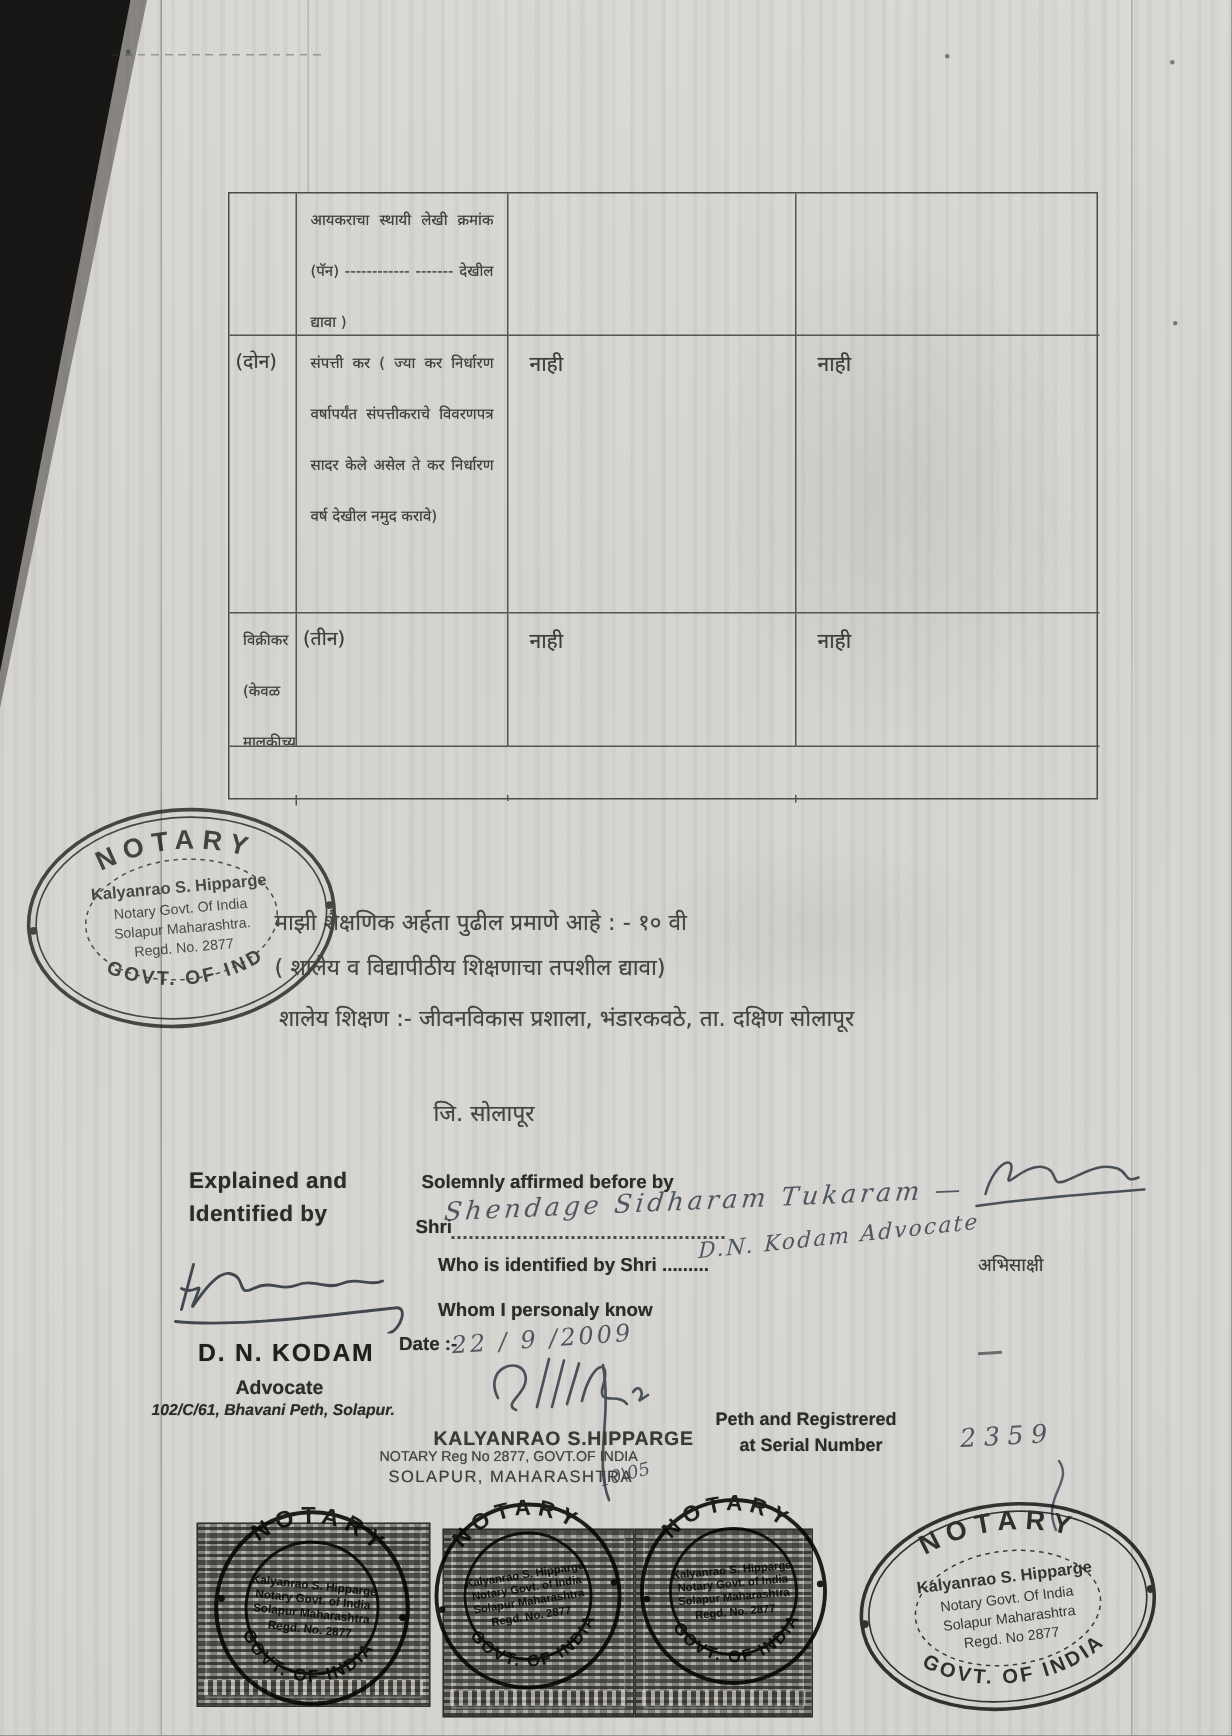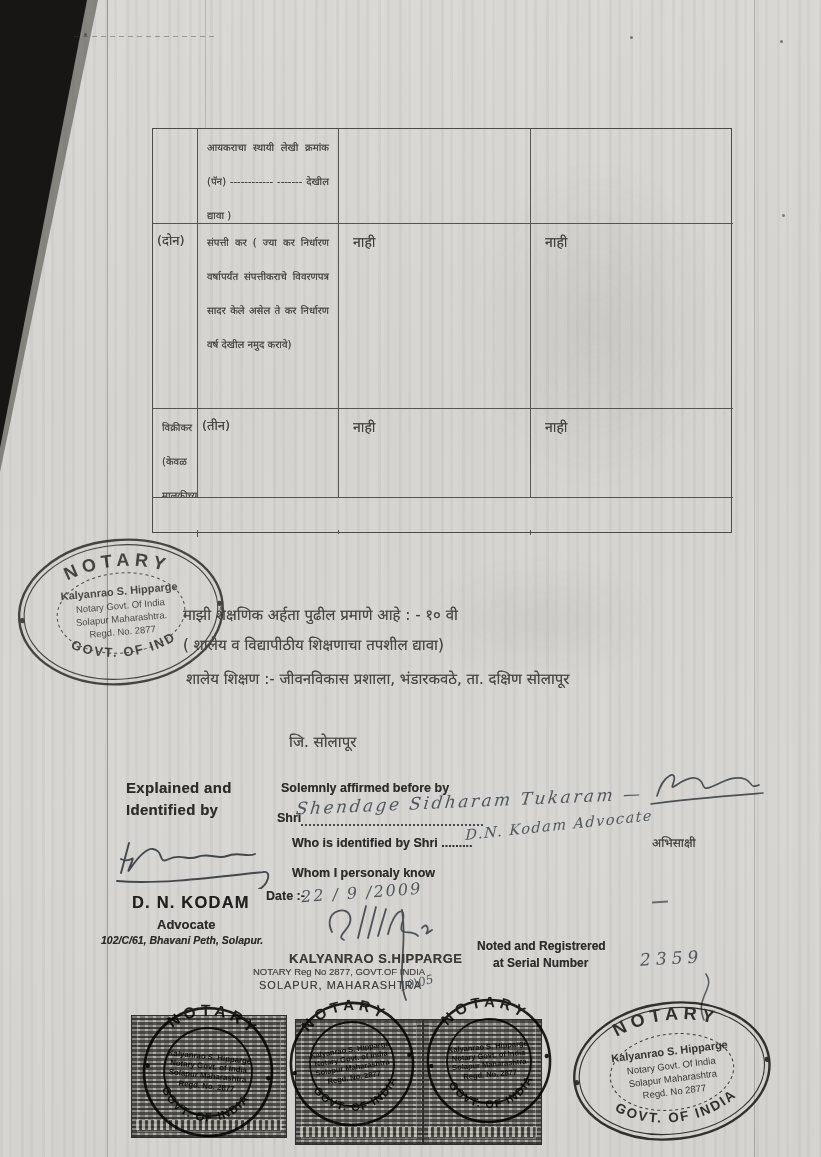--- a/index.html
+++ b/index.html
@@ -176,21 +176,21 @@
       <path d="M84,12 C90,48 78,76 88,102"></path>
       <path d="M104,30 C108,24 112,30 108,36 L114,32"></path>
     </g>
   </svg>
 
   <div class="pr" style="left:262px;top:951px;font-size:13px;font-weight:bold;letter-spacing:.5px;color:#3a3936;padding-left:27px;">KALYANRAO S.HIPPARGE</div>
   <div class="pr" style="left:253px;top:966px;font-size:9.5px;color:#44433f;">NOTARY Reg No 2877, GOVT.OF INDIA</div>
   <div class="pr" style="left:259px;top:979px;font-size:11px;letter-spacing:1px;color:#403f3b;">SOLAPUR, MAHARASHTRA</div>
   <div class="hw" style="left:399px;top:976px;font-size:12px;transform:rotate(-14deg);">10\05</div>
 
-  <div class="pr pr-b" style="left:477px;top:939px;font-size:12px;">Noted and Registrered</div>
+  <div class="pr pr-b" style="left:477px;top:939px;font-size:12px;">Peth and Registrered</div>
   <div class="pr pr-b" style="left:477px;top:956px;font-size:12px;margin-left:16px;">at Serial Number</div>
   <div class="hw" style="left:640px;top:948px;font-size:17px;letter-spacing:5px;transform:rotate(-3deg);">2359</div>
   <svg class="sig-svg" style="left:688px;top:972px;" width="34" height="52" viewBox="0 0 34 52">
     <path d="M18,2 C28,16 6,26 16,48" fill="none" stroke="#39414d" stroke-width="1.6" stroke-linecap="round" opacity=".8"></path>
   </svg>
   <div class="dash" style="left:652px;top:901px;width:16px;height:2px;transform:rotate(-4deg);"></div>
 
   <div class="stamp-paper" style="left:131px;top:1015px;width:156px;height:123px;">
       <div class="paper-band"></div>
     </div>

